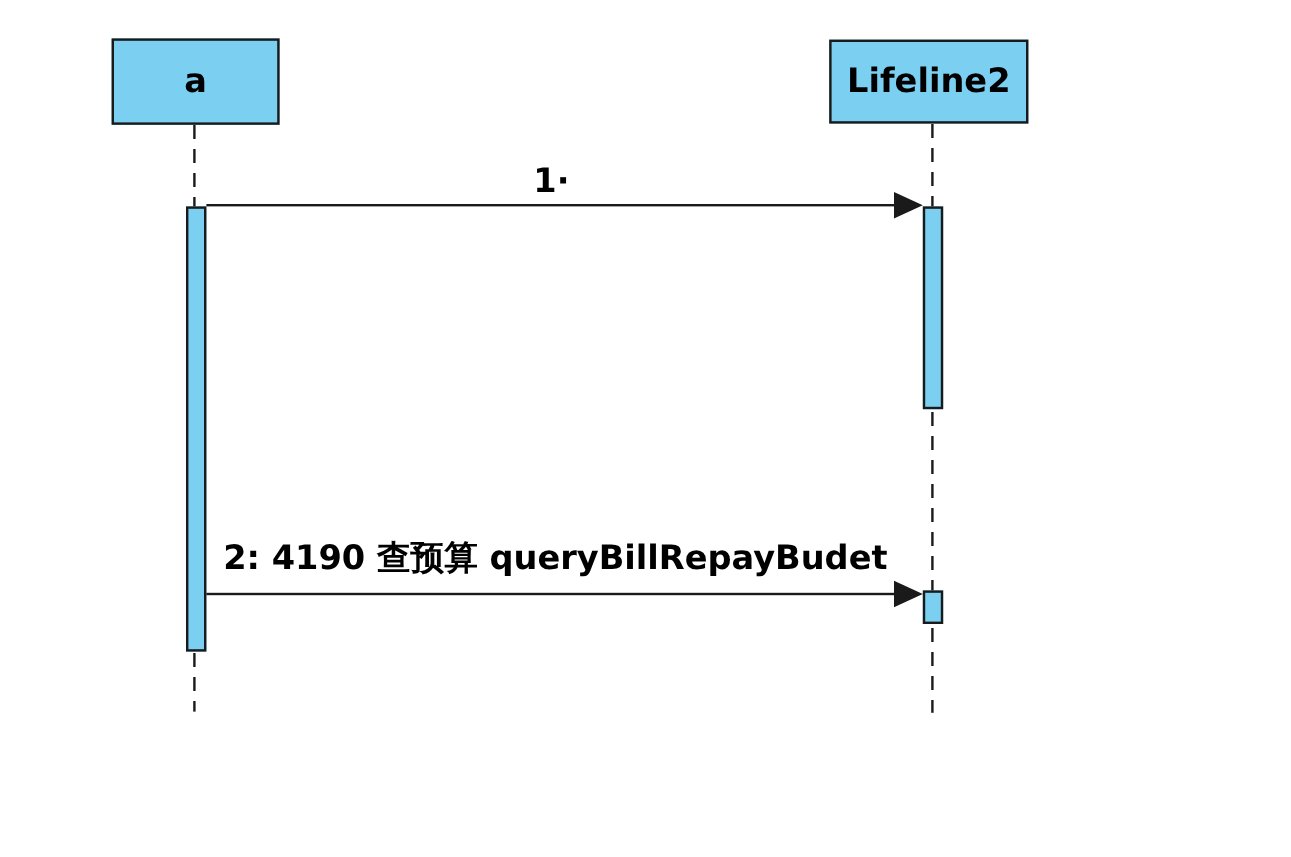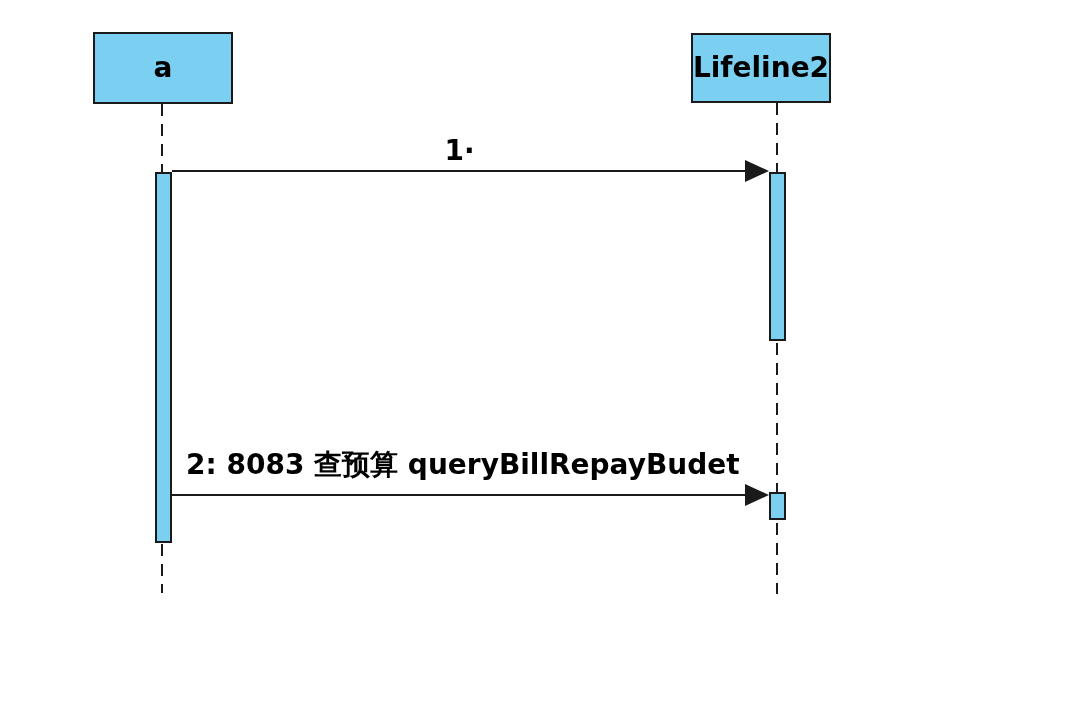--- a/index.html
+++ b/index.html
@@ -82,32 +82,32 @@
 <body>
 
 <div class="stage">
 
   <div class="head-box" style="left:93px; top:32px; width:140px; height:72px;">
     <span class="head-label">a</span>
   </div>
   <div class="lifeline-dash" style="left:161px; top:104px; height:489px;"></div>
   <div class="activation" style="left:155px; top:172px; width:17px; height:371px;"></div>
 
-  <div class="head-box" style="left:691px; top:33px; width:140px; height:70px;">
+  <div class="head-box" style="left:691px; top:33px; width:166px; height:70px;">
     <span class="head-label">Lifeline2</span>
   </div>
   <div class="lifeline-dash" style="left:776px; top:103px; height:491px;"></div>
   <div class="activation" style="left:769px; top:172px; width:17px; height:169px;"></div>
   <div class="activation" style="left:769px; top:492px; width:17px; height:28px;"></div>
 
   <div>
     <div class="msg-label centered" style="left:172px; top:134px; width:575px;">1·</div>
     <div class="msg-line" style="left:172px; top:170px; width:575px;"></div>
     <div class="msg-arrowhead" style="left:745px; top:160px;"></div>
   </div>
 
   <div>
-    <div class="msg-label" style="left:186px; top:448px;">2: 8083 查预算 queryBillRepayBudet</div>
+    <div class="msg-label" style="left:186px; top:448px;">2: 4190 查预算 queryBillRepayBudet</div>
     <div class="msg-line" style="left:172px; top:494px; width:575px;"></div>
     <div class="msg-arrowhead" style="left:745px; top:484px;"></div>
   </div>
 
 </div>
 
 </body></html>

